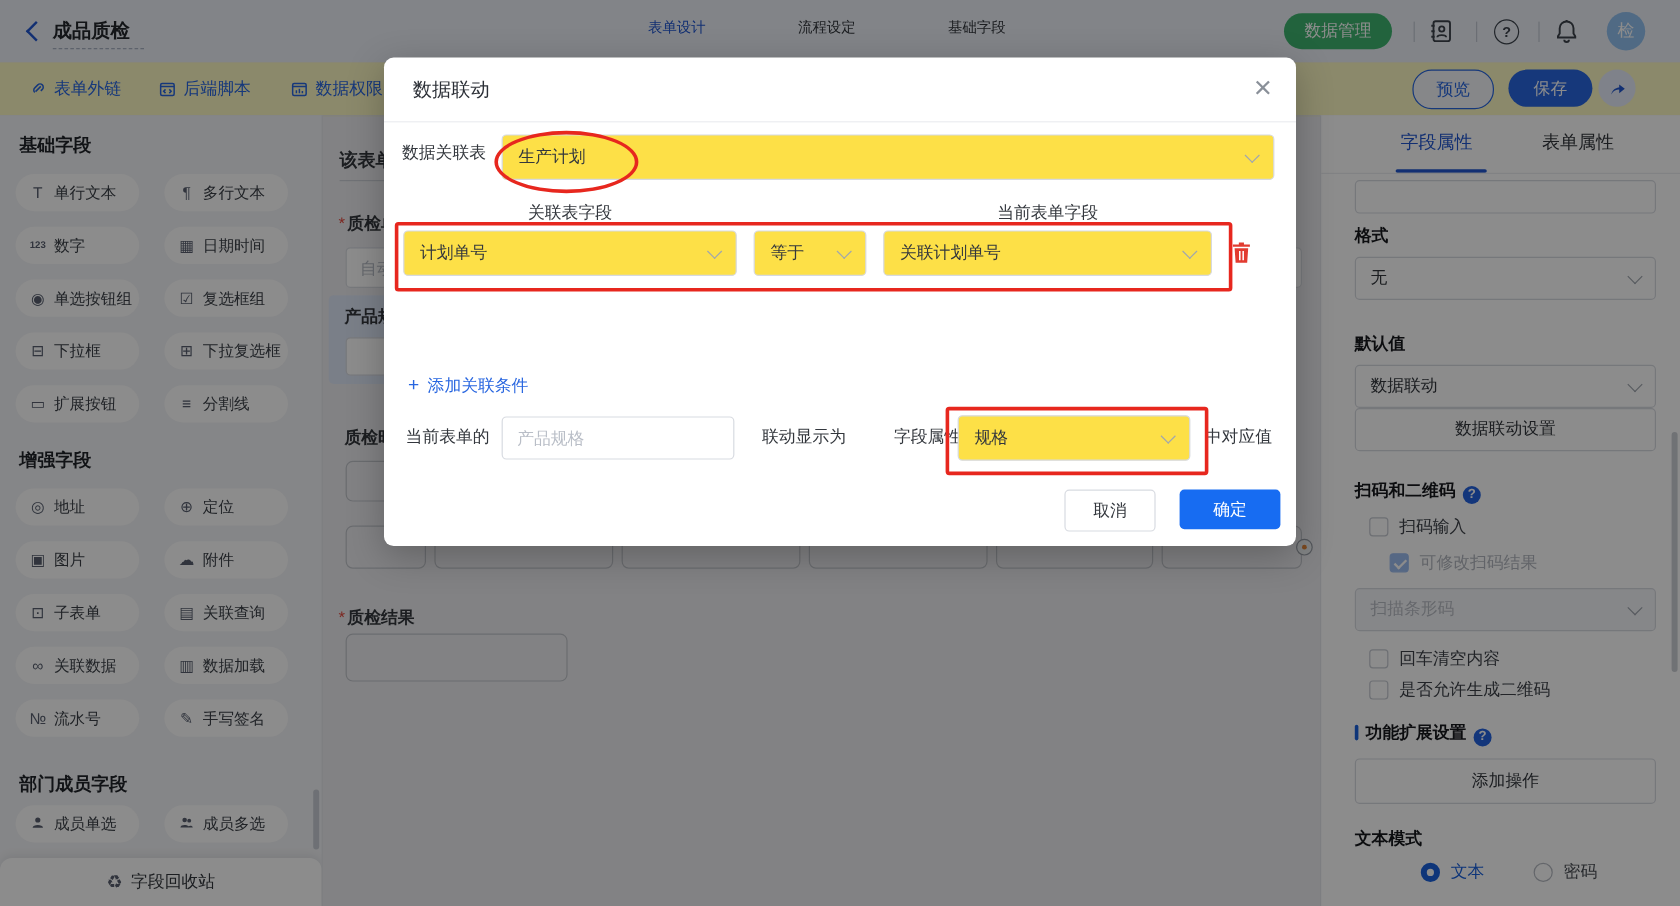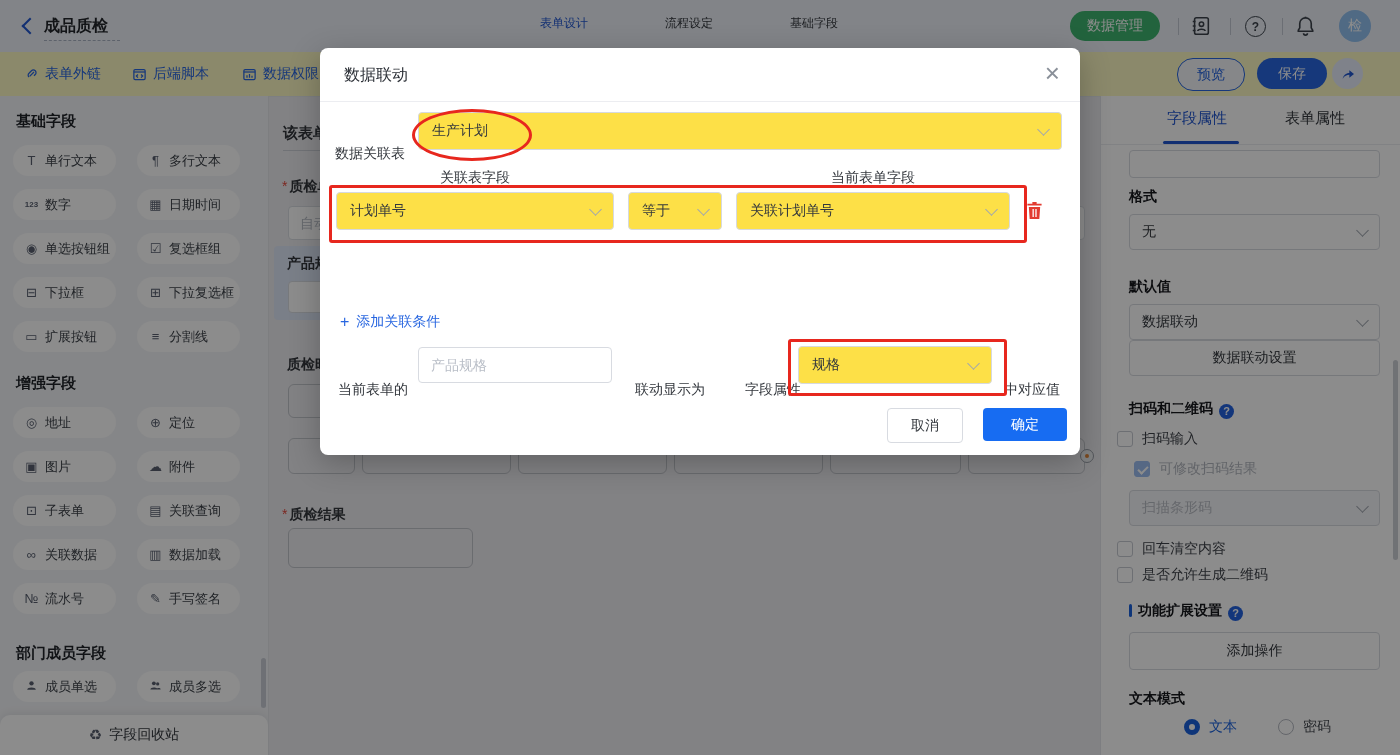--- a/index.html
+++ b/index.html
@@ -41,38 +41,38 @@
   
   .panel{position:absolute;top:96px;left:1100px;width:300px;height:659px;background:#fff;border-left:1px solid #e4e6eb;}
   .ptab{position:absolute;top:13px;font-size:15px;color:#33373d;cursor:pointer;}
   .ptab.active{color:#2257d0;}
   .ptab-line{position:absolute;top:45px;height:3px;width:76px;background:#2257d0;border-radius:2px;}
   .ptab-border{position:absolute;top:48px;left:0;width:300px;height:1px;background:#ecedf1;}
   .plabel{position:absolute;left:28px;font-size:14px;font-weight:bold;color:#16181d;white-space:nowrap;}
   .psel{position:absolute;left:28px;width:251px;height:36px;background:#fff;border:1px solid #d8dbe1;border-radius:4px;box-sizing:border-box;display:flex;align-items:center;justify-content:space-between;padding:0 12px;font-size:14px;color:#33373d;}
   .psel.disabled{background:#f5f6f9;color:#b9bdc5;}
   .pbtn{position:absolute;left:28px;width:251px;height:36px;border:1px solid #d8dbe1;border-radius:4px;box-sizing:border-box;background:#fff;display:flex;align-items:center;justify-content:center;font-size:14px;color:#33373d;cursor:pointer;}
-  .cbrow{position:absolute;left:16px;display:flex;align-items:center;gap:9px;font-size:14px;color:#3f434a;}
+  .cbrow{position:absolute;left:40px;display:flex;align-items:center;gap:9px;font-size:14px;color:#3f434a;}
   .cbox{width:16px;height:16px;border:1px solid #c6cad2;border-radius:3px;background:#fff;box-sizing:border-box;flex:none;}
   .cbox.checked-dis{background:#9dbdf0;border-color:#9dbdf0;position:relative;}
   .cbox.checked-dis:after{content:"";position:absolute;left:5px;top:1.5px;width:4px;height:8px;border-right:2px solid #fff;border-bottom:2px solid #fff;transform:rotate(45deg);}
   .cbrow.dis span.lbl{color:#b3b7bf;}
   .qmark{width:15px;height:15px;border-radius:50%;background:#2463e0;color:#fff;font-size:11px;font-weight:bold;display:inline-flex;align-items:center;justify-content:center;margin-left:6px;vertical-align:-2px;}
   .radio{width:16px;height:16px;border-radius:50%;box-sizing:border-box;flex:none;}
   .radio.on{border:5px solid #1b62dd;background:#fff;}
   .radio.off{border:1.6px solid #b6bac2;background:#fff;}
   .chev{display:inline-block;width:8px;height:8px;border-right:1.6px solid #a0a6af;border-bottom:1.6px solid #a0a6af;transform:rotate(45deg);margin-top:-4px;flex:none;}
   .pn-thumb{position:absolute;right:3px;top:264px;width:5px;height:200px;border-radius:3px;background:#cdd0d6;}
   
   .overlay{position:absolute;inset:0;background:rgba(0,0,0,0.45);z-index:50;}
   .modal{position:absolute;left:320px;top:48px;width:760px;height:407px;background:#fff;border-radius:8px;box-shadow:0 8px 30px rgba(0,0,0,.25);z-index:60;}
   .m-header{position:absolute;top:0;left:0;width:760px;height:54px;border-bottom:1px solid #ecedf1;box-sizing:border-box;}
   .m-title{position:absolute;left:24px;top:17px;font-size:16px;color:#2b2f36;font-weight:500;}
   .m-close{position:absolute;right:20px;top:10px;font-size:26px;color:#8a9099;cursor:pointer;line-height:1.2;}
-  .m-label{position:absolute;font-size:14px;color:#33373d;white-space:nowrap;margin-top:26px;}
+  .m-label{position:absolute;font-size:14px;color:#33373d;white-space:nowrap;}
   .m-sel{position:absolute;background:#fde047;border:1px solid #d6d9df;border-radius:4px;box-sizing:border-box;display:flex;align-items:center;justify-content:space-between;padding:0 13px;font-size:14px;color:#33373d;}
   .m-colhead{position:absolute;font-size:14px;color:#33373d;width:170px;text-align:center;}
   .m-add{position:absolute;left:20px;top:265px;display:flex;align-items:center;gap:7px;color:#2866e0;font-size:14px;cursor:pointer;}
   .m-input{position:absolute;border:1px solid #d8dbe1;border-radius:4px;box-sizing:border-box;font-size:14px;color:#33373d;padding:0 12px;font-family:inherit;outline:none;}
   .m-input::placeholder{color:#b9bec7;}
   .m-btn-cancel{position:absolute;left:567px;top:360px;width:74px;height:33px;border:1px solid #d8dbe1;border-radius:4px;background:#fff;color:#33373d;font-size:14px;display:flex;align-items:center;justify-content:center;cursor:pointer;}
   .m-btn-ok{position:absolute;left:663px;top:360px;width:84px;height:33px;border-radius:4px;background:#176cf2;color:#fff;font-size:14px;display:flex;align-items:center;justify-content:center;cursor:pointer;}
   
   .anno{position:absolute;border:3px solid #e7271e;z-index:70;pointer-events:none;}
   .anno.ellipse{border-radius:50%;}

